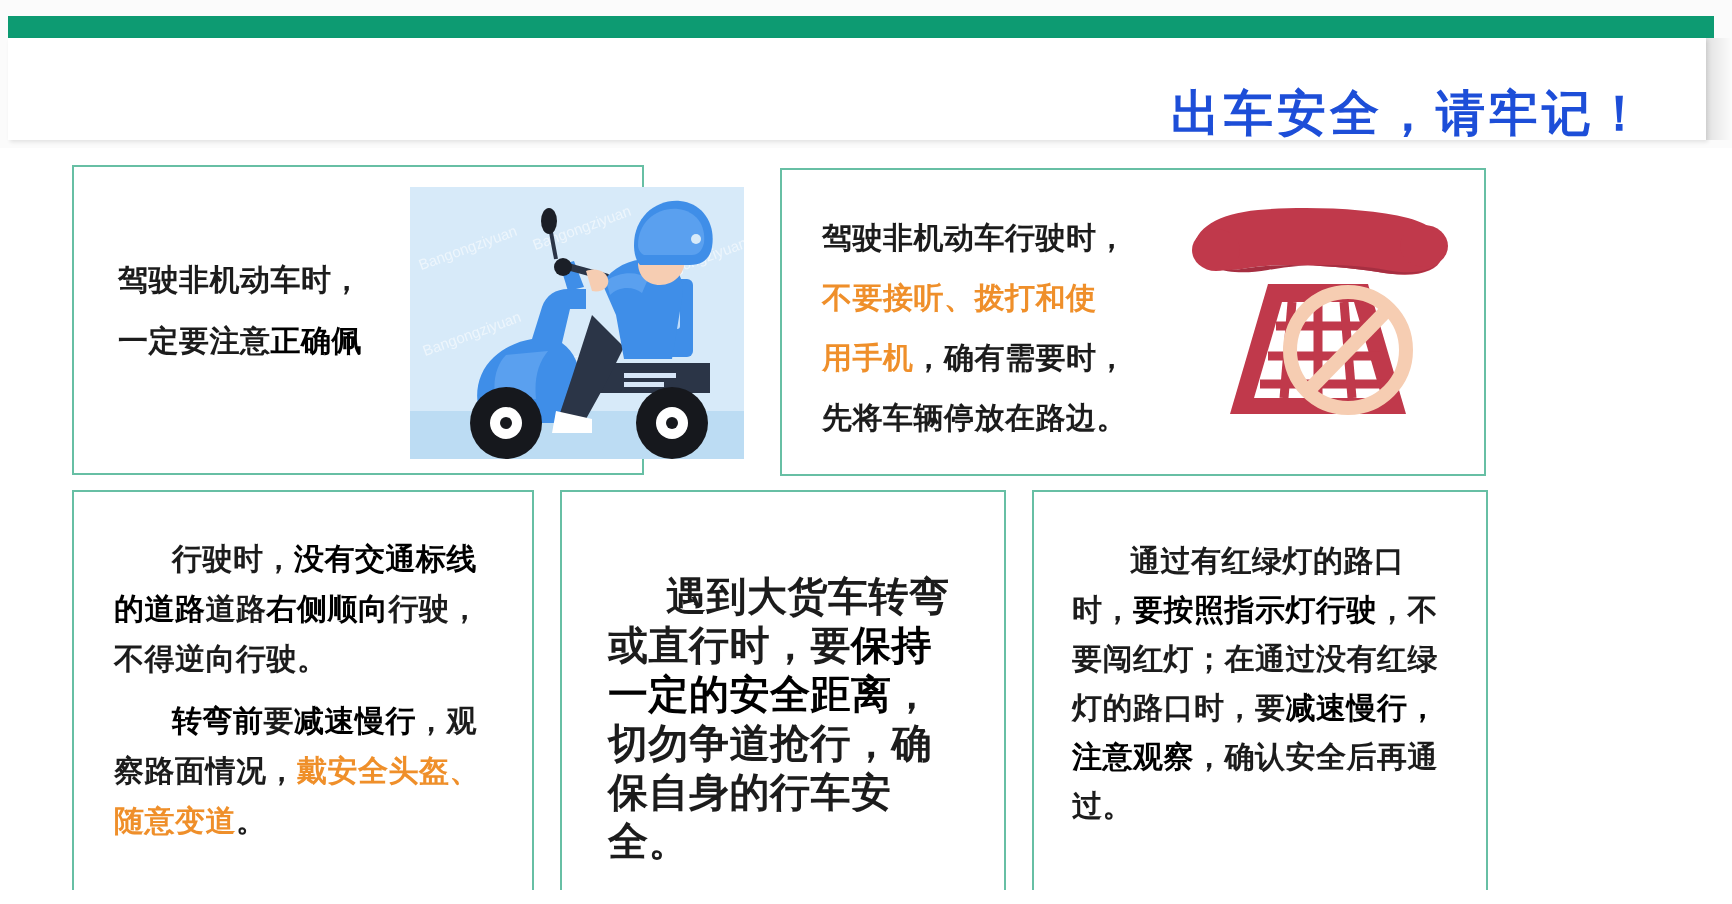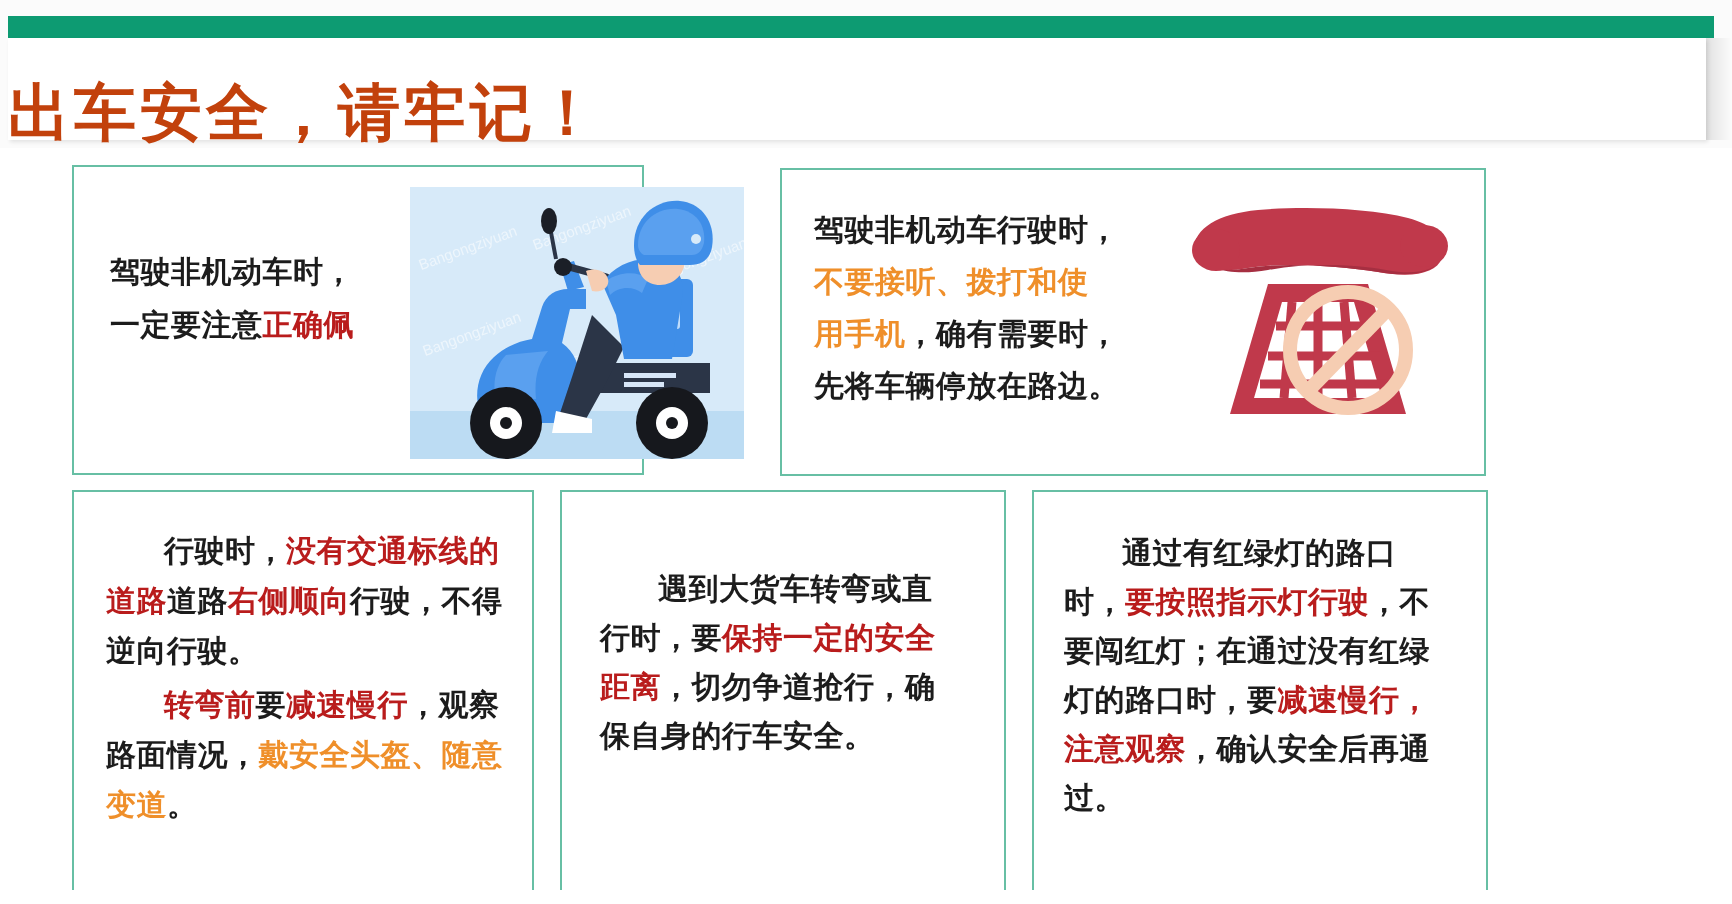--- a/index.html
+++ b/index.html
@@ -46,25 +46,25 @@
     width: 1698px;
     height: 102px;
     background: #ffffff;
     box-shadow: 2px 2px 4px rgba(0,0,0,0.10);
   }
   .page-title {
     position: absolute;
     left: 0;
     top: 40px;
     width: 1640px;
-    text-align: left;
-    font-size: 62px;
+    text-align: right;
+    font-size: 49px;
     line-height: 70px;
     font-weight: bold;
-    color: #c2410c;
+    color: #1d4ed8;
     letter-spacing: 4px;
     white-space: nowrap;
   }
 
   
   .cards {
     position: absolute;
     left: 0;
     top: 160px;
     width: 1732px;
@@ -91,23 +91,23 @@
     height: 100%;
   }
 
   
   .txt {
     position: absolute;
     font-weight: bold;
     color: #1c1c1c;
     letter-spacing: 0.5px;
   }
-  .txt p { margin: 4px; }
-
-  .hl-green  { color: #b91c1c; }
+  .txt p { margin: 12px; }
+
+  .hl-green  { color: #000000; }
   .hl-orange { color: #ef8f2a; }
 
   .txt-helmet {
     left: 32px;
     top: 76px;
     width: 300px;
     font-size: 30px;
     line-height: 49px;
   }
   .txt-phone {
@@ -122,21 +122,21 @@
     top: 30px;
     width: 405px;
     font-size: 30px;
     line-height: 50px;
     text-indent: 0;
   }
   .txt-truck {
     left: 34px;
     top: 68px;
     width: 370px;
-    font-size: 30px;
+    font-size: 40px;
     line-height: 49px;
   }
   .txt-light {
     left: 26px;
     top: 32px;
     width: 390px;
     font-size: 30px;
     line-height: 49px;
   }
   .indent { text-indent: 58px; display: block; }

